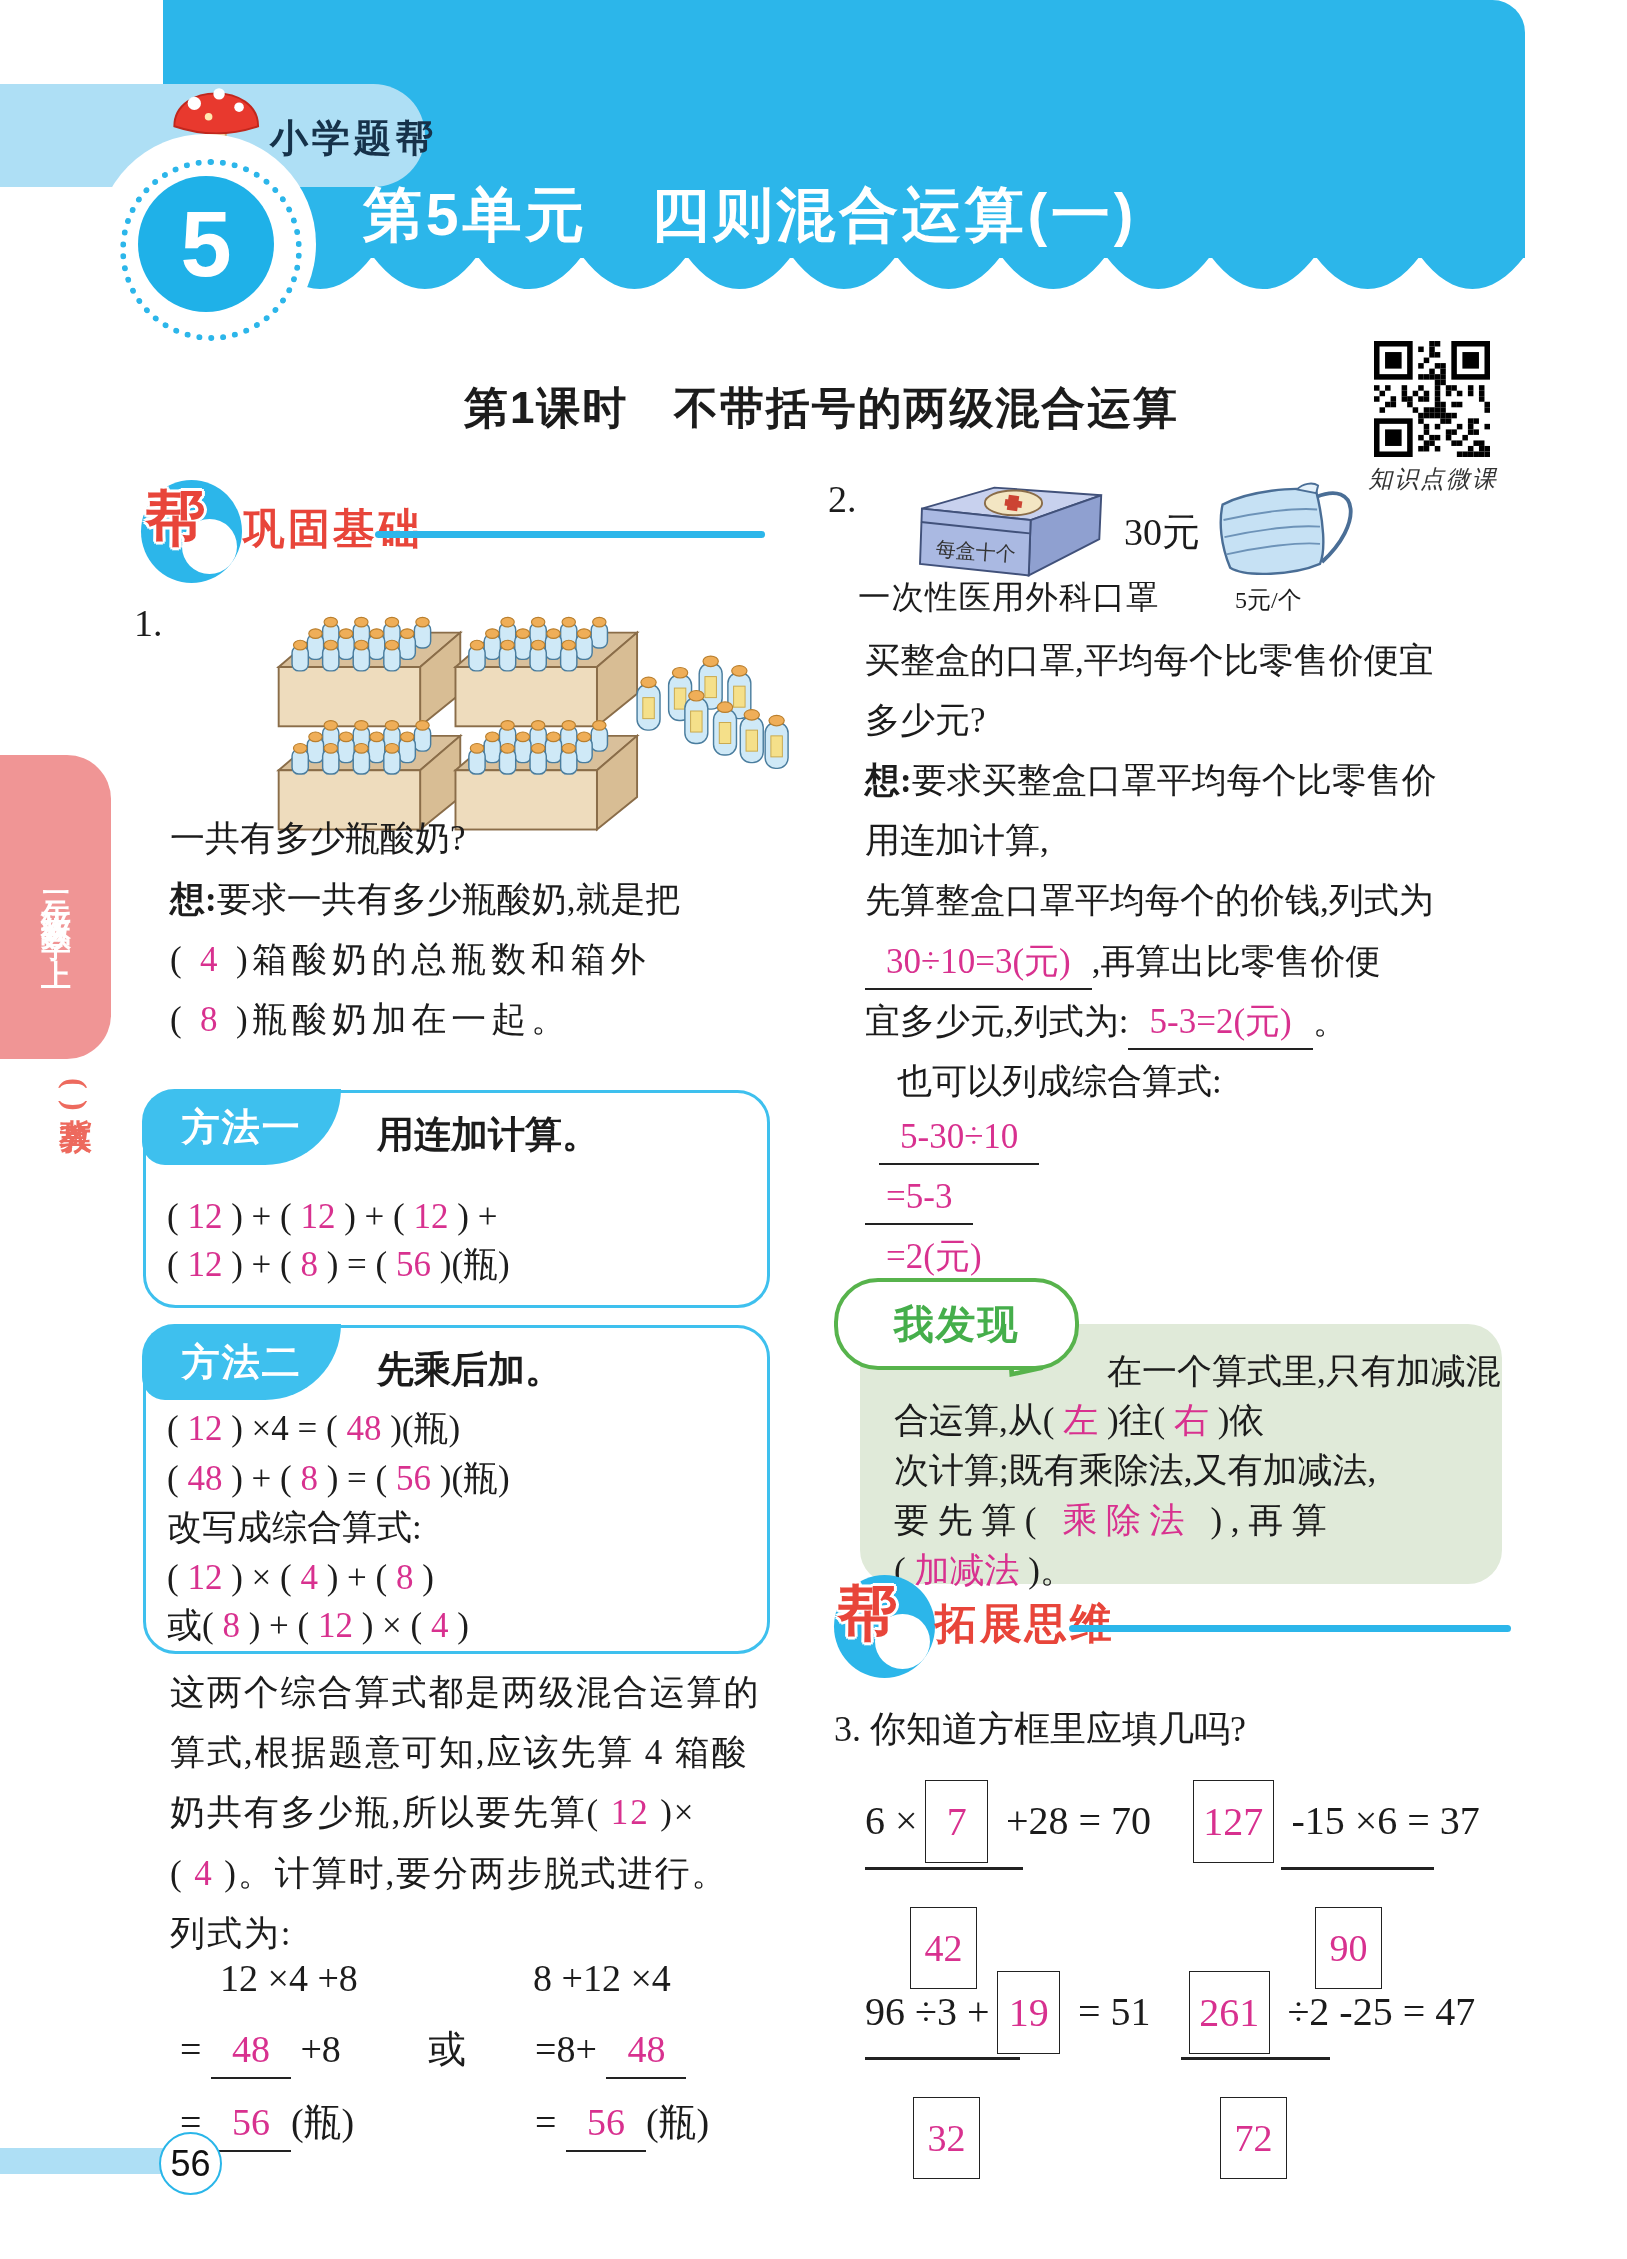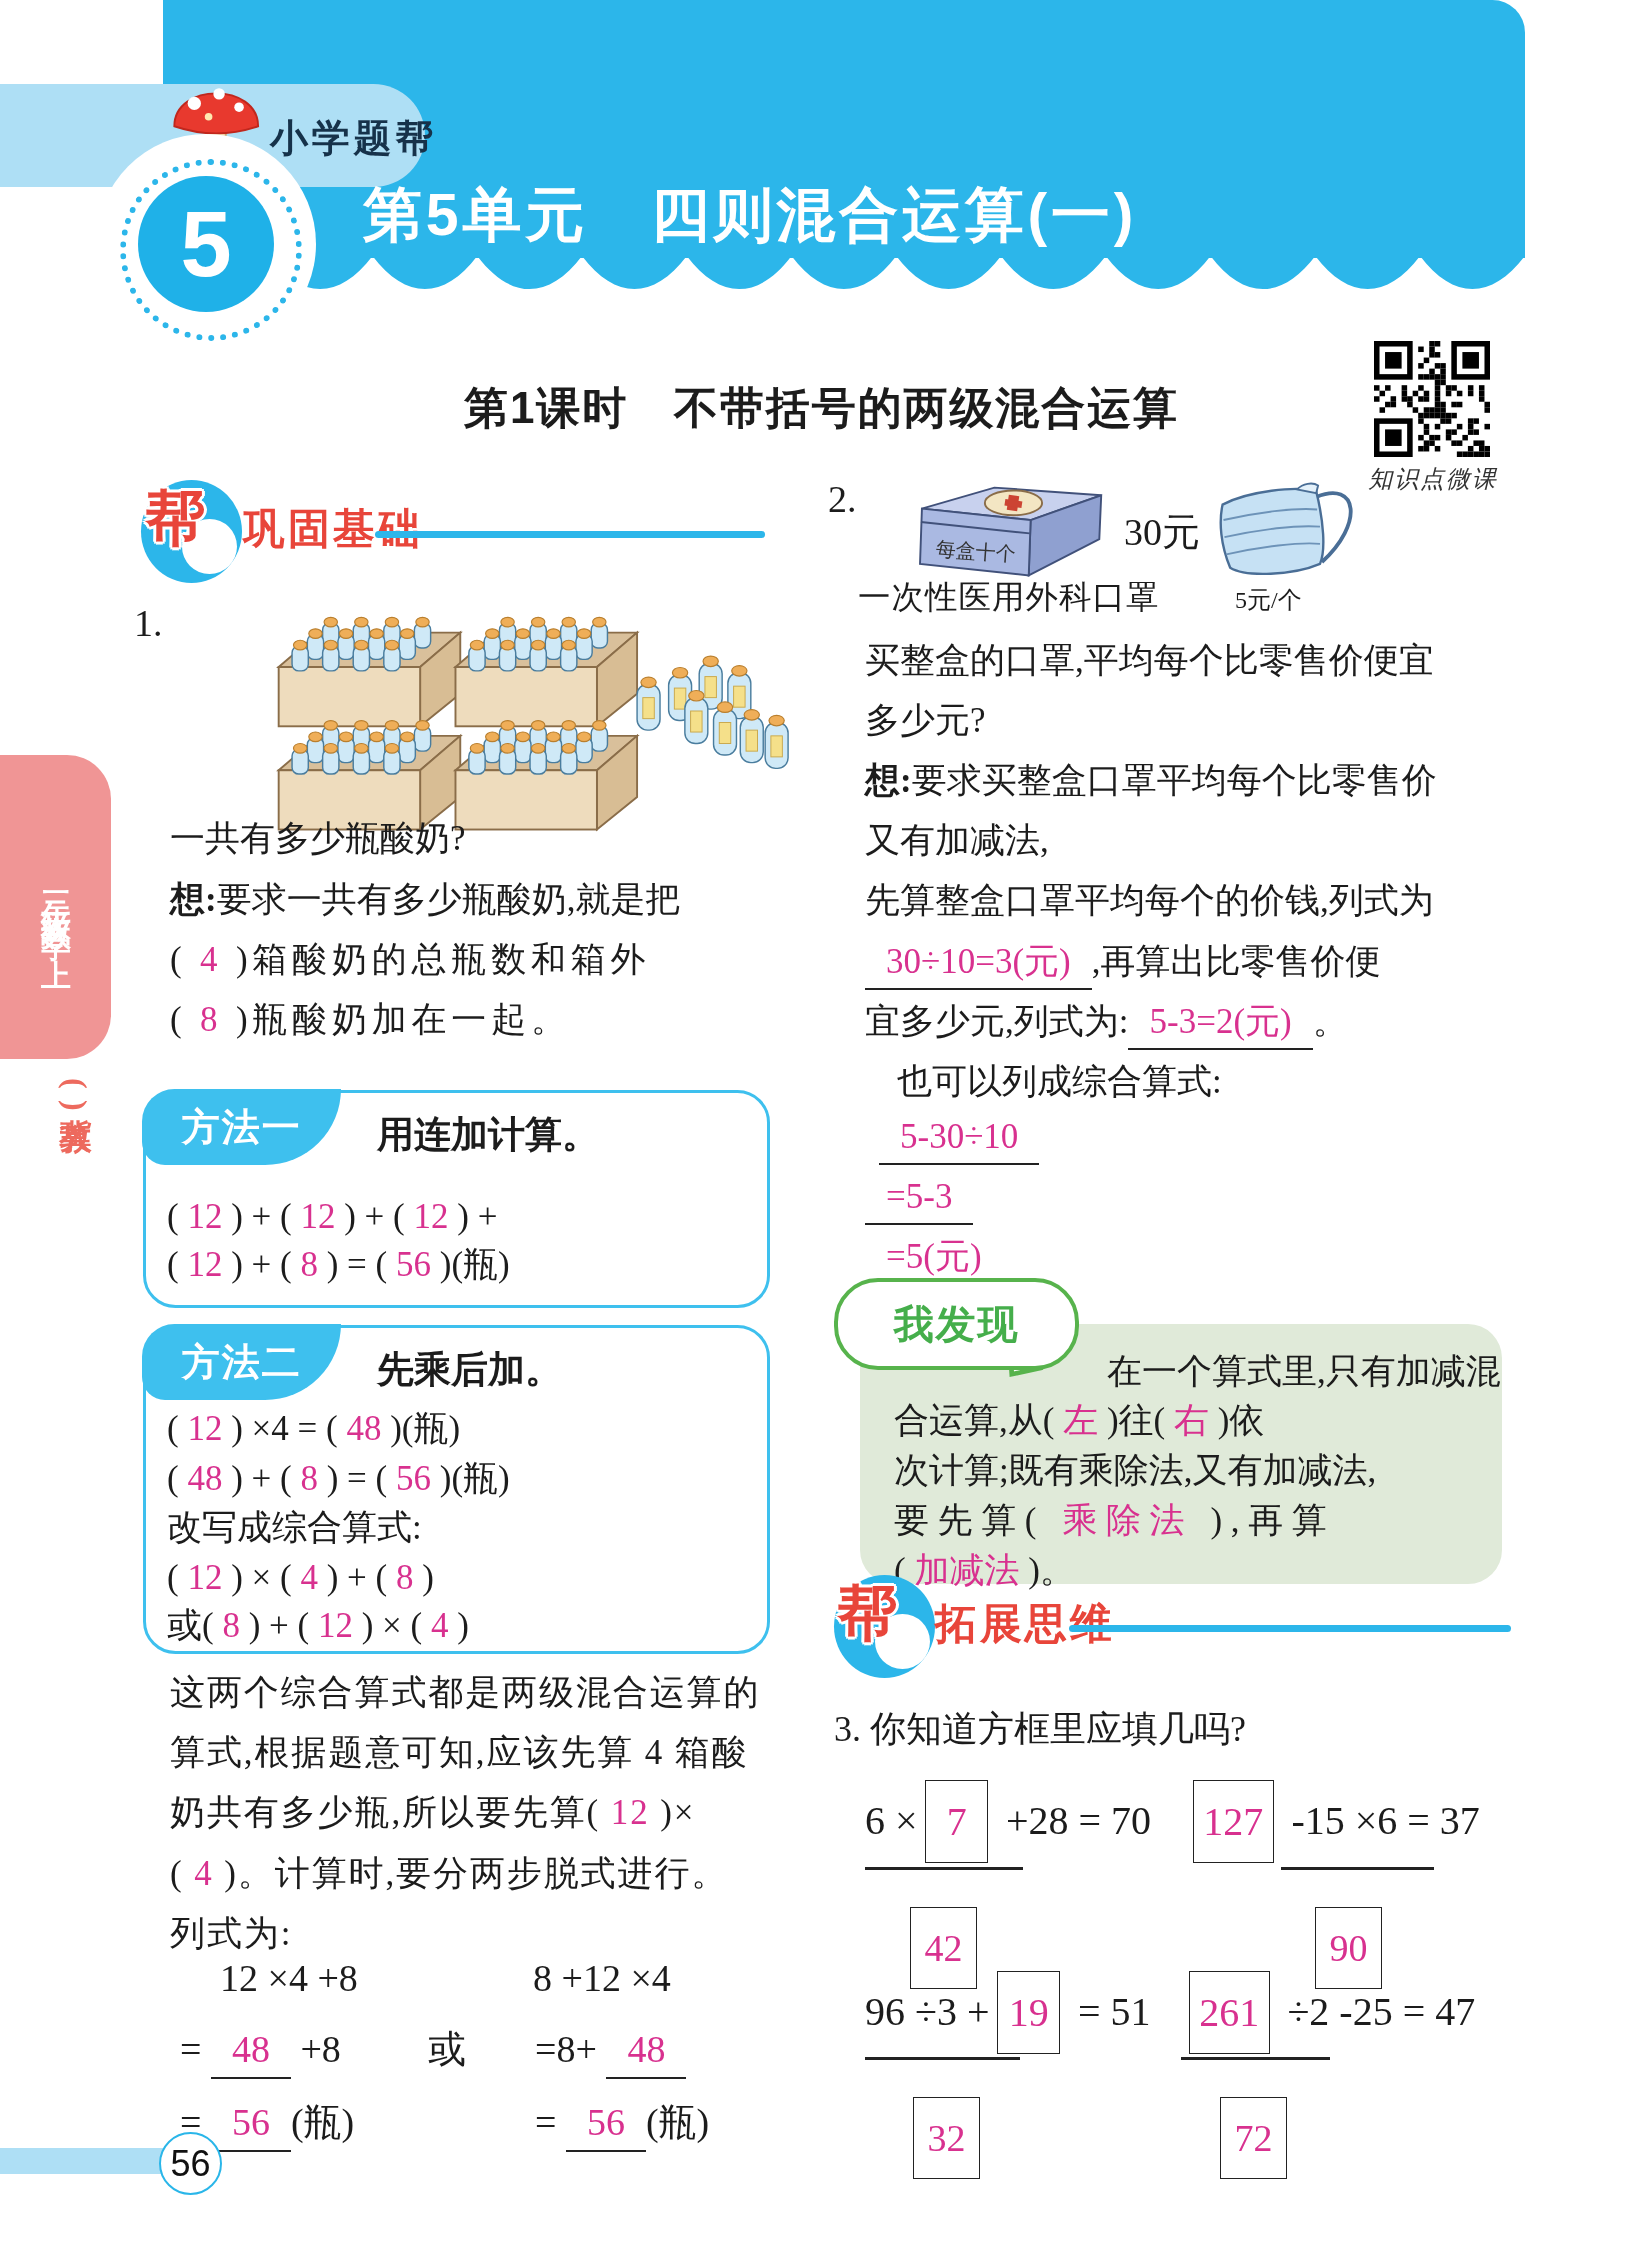--- a/index.html
+++ b/index.html
@@ -354,28 +354,28 @@
   <path d="M15,46 C50,38 90,33 113,35" fill="none" stroke="#6d93b8" stroke-width="2"></path>
   <path d="M16,64 C52,56 92,51 116,53" fill="none" stroke="#6d93b8" stroke-width="2"></path>
   <path d="M18,82 C54,74 94,69 116,71" fill="none" stroke="#6d93b8" stroke-width="2"></path>
   <path d="M92,14 C98,8 108,6 114,10 L112,18 Z" fill="#e4f1fa" stroke="#4a6e96" stroke-width="2"></path>
 </svg>
 <div class="line" style="left:1235px;top:585px;font-size:24px;">5元/个</div>
 
 <div class="line" style="left:865px;top:639px;"><span class="seg-n">买整盒的口罩,平均每个比零售价便宜</span></div>
 <div class="line" style="left:865px;top:699px;"><span class="seg-n">多少元?</span></div>
 <div class="line" style="left:865px;top:759px;text-align:center;"><span class="seg-b">想:</span><span class="seg-n">要求买整盒口罩平均每个比零售价</span></div>
-<div class="line" style="left:865px;top:819px;"><span class="seg-n">又有加减法,</span></div>
+<div class="line" style="left:865px;top:819px;"><span class="seg-n">用连加计算,</span></div>
 <div class="line" style="left:865px;top:879px;"><span class="seg-n">先算整盒口罩平均每个的价钱,列式为</span></div>
 <div class="line" style="left:865px;top:940px;"><span class="seg-u">30÷10=3(元)</span><span class="seg-n">,再算出比零售价便</span></div>
 <div class="line" style="left:865px;top:1000px;"><span class="seg-n">宜多少元,列式为:</span><span class="seg-u">5-3=2(元)</span><span class="seg-n">。</span></div>
 <div class="line" style="left:865px;top:1060px;margin-left:32px;"><span class="seg-n">也可以列成综合算式:</span></div>
 <div class="line" style="left:879px;top:1115px;"><span class="seg-u">5-30÷10</span></div>
 <div class="line" style="left:865px;top:1175px;"><span class="seg-u">=5-3</span></div>
-<div class="line" style="left:865px;top:1235px;"><span class="seg-u">=5(元)</span></div>
+<div class="line" style="left:865px;top:1235px;"><span class="seg-u">=2(元)</span></div>
 
 <div class="abs disc-box" style="left:860px;top:1324px;width:642px;height:260px;"></div>
 <svg class="abs" style="left:1006px;top:1344px;width:38px;height:34px;" viewBox="0 0 40 36">
   <path d="M4,2 L34,26 L6,32 Z" fill="#fff" stroke="#57b34c" stroke-width="5"></path>
 </svg>
 <div class="abs disc-bubble" style="left:834px;top:1278px;width:237px;height:84px;">
   <span>我发现</span>
 </div>
 <div class="line" style="left:1107px;top:1350px;"><span class="seg-n">在一个算式里,只有加减混</span></div>
 <div class="line" style="left:894px;top:1399px;"><span class="seg-n">合运算,从( </span><span class="seg-a">左</span><span class="seg-n"> )往( </span><span class="seg-a">右</span><span class="seg-n"> )依</span></div>

